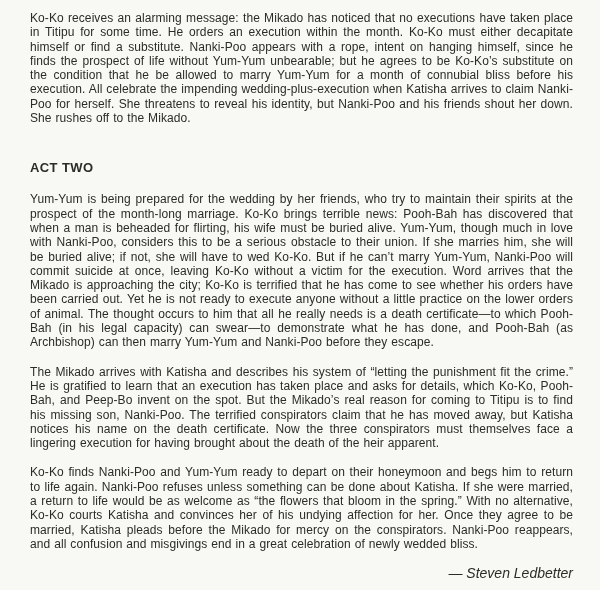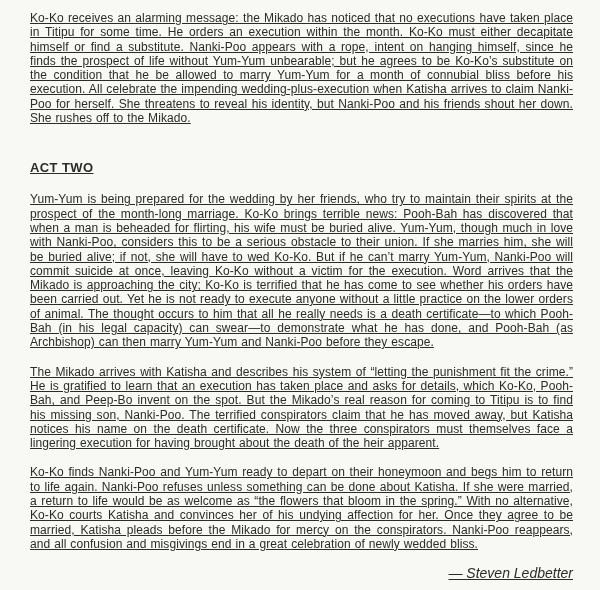--- a/index.html
+++ b/index.html
@@ -16,21 +16,20 @@
     background: var(--paper);
     font-family: "Liberation Sans", sans-serif;
     overflow: hidden;
   }
   .page {
     box-sizing: border-box;
     width: 600px;
     height: 578px;
     padding: 11px 27px 0 30px;
     color: var(--ink);
-    text-decoration: underline;
   }
   .body-text {
     margin: 0 0 15px 0;
     font-size: 12px;
     line-height: 14.3px;
     text-align: justify;
     letter-spacing: 0.08px;
     word-spacing: 0.5px;
   }
   .act-heading {

